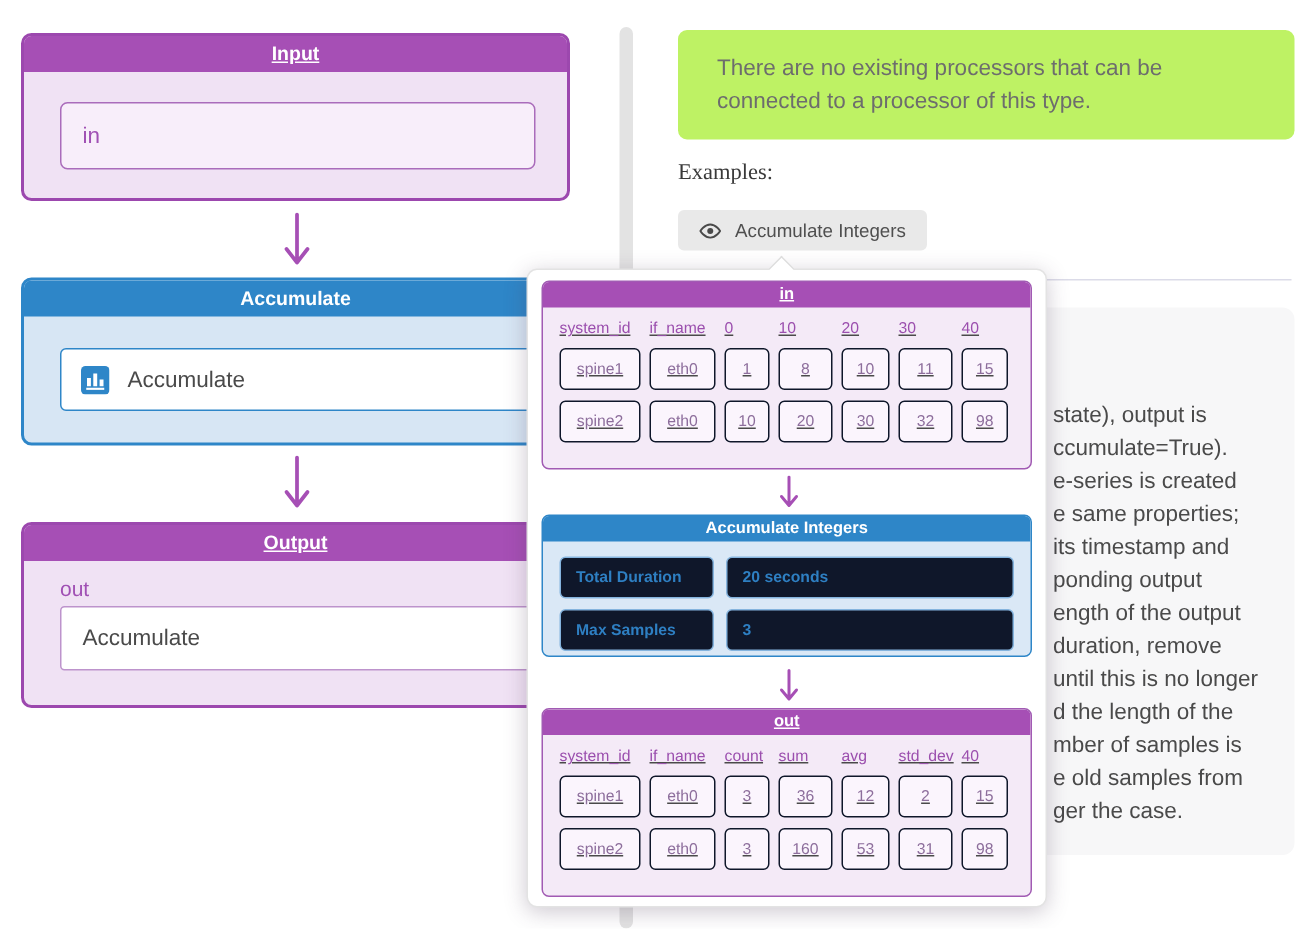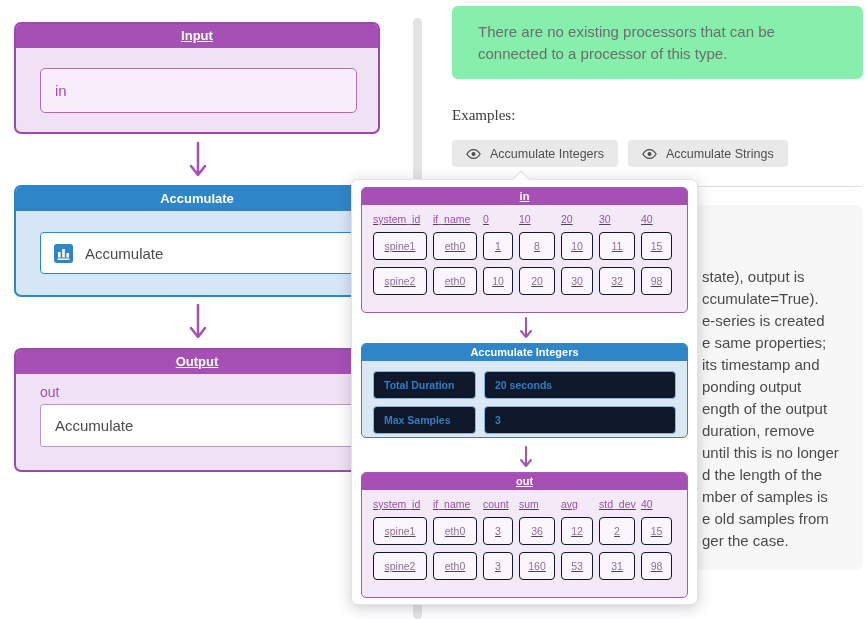--- a/index.html
+++ b/index.html
@@ -37,22 +37,22 @@
     background:#ffffff; border:1px solid #bd93cc; border-radius:3px;
     color:#4a4a4a; font-size:15px; line-height:41px; padding-left:14px;
   }
   .flow-arrow { position:absolute; left:187px; }
   #arrow-1 { top:141px; }
   #arrow-2 { top:303px; }
   
   #v-scrollbar { position:absolute; left:413px; top:18px; width:9px; height:601px;
                  background:#e3e3e3; border-radius:5px; z-index:1; }
   
-  #notice { position:absolute; left:452px; top:6px; width:411px; height:73px;
-            background:#86efac; border-radius:6px; padding:15px 26px;
+  #notice { position:absolute; left:452px; top:20px; width:411px; height:73px;
+            background:#bef264; border-radius:6px; padding:15px 26px;
             color:#6d6d6d; font-size:15px; line-height:22px; }
   #examples-label { position:absolute; left:452px; top:107px; font-size:15px; color:#3a3a3a;font-family:Liberation Serif, serif; }
   #examples-buttons { position:absolute; left:452px; top:140px; display:flex; gap:10px; }
   .example-btn { height:27px; background:#e9e9e9; border:none; border-radius:4px;
                  display:flex; align-items:center; gap:9px; padding:0 14px;
                  color:#4f4f4f; font-size:12.5px; font-family:inherit; cursor:pointer; }
   #right-divider { position:absolute; left:452px; top:186px; width:409px; height:1px;
                    background:#dbdbe8; z-index:0; }
   #desc-panel { position:absolute; left:452px; top:205px; width:411px; height:365px;
                 background:#f7f7f8; border-radius:8px; z-index:0; }
@@ -136,27 +136,20 @@
 <div id="examples-label">Examples:</div>
 
 <div id="examples-buttons">
   <button class="example-btn">
     <svg width="15" height="12" viewBox="0 0 24 18">
       <path d="M12 2 C5.5 2 1.5 9 1.5 9 S5.5 16 12 16 22.5 9 22.5 9 18.5 2 12 2 Z" fill="none" stroke="#4a4a4a" stroke-width="2"></path>
       <circle cx="12" cy="9" r="3.2" fill="#4a4a4a"></circle>
     </svg>
     <span>Accumulate Integers</span>
   </button>
-  <button class="example-btn">
-    <svg width="15" height="12" viewBox="0 0 24 18">
-      <path d="M12 2 C5.5 2 1.5 9 1.5 9 S5.5 16 12 16 22.5 9 22.5 9 18.5 2 12 2 Z" fill="none" stroke="#4a4a4a" stroke-width="2"></path>
-      <circle cx="12" cy="9" r="3.2" fill="#4a4a4a"></circle>
-    </svg>
-    <span>Accumulate Strings</span>
-  </button>
 </div>
 
 <div id="right-divider"></div>
 <div id="desc-panel"></div>
 
 <div id="desc-text">
   <div>state), output is</div>
   <div>ccumulate=True).</div>
   <div>e-series is created</div>
   <div>e same properties;</div>

